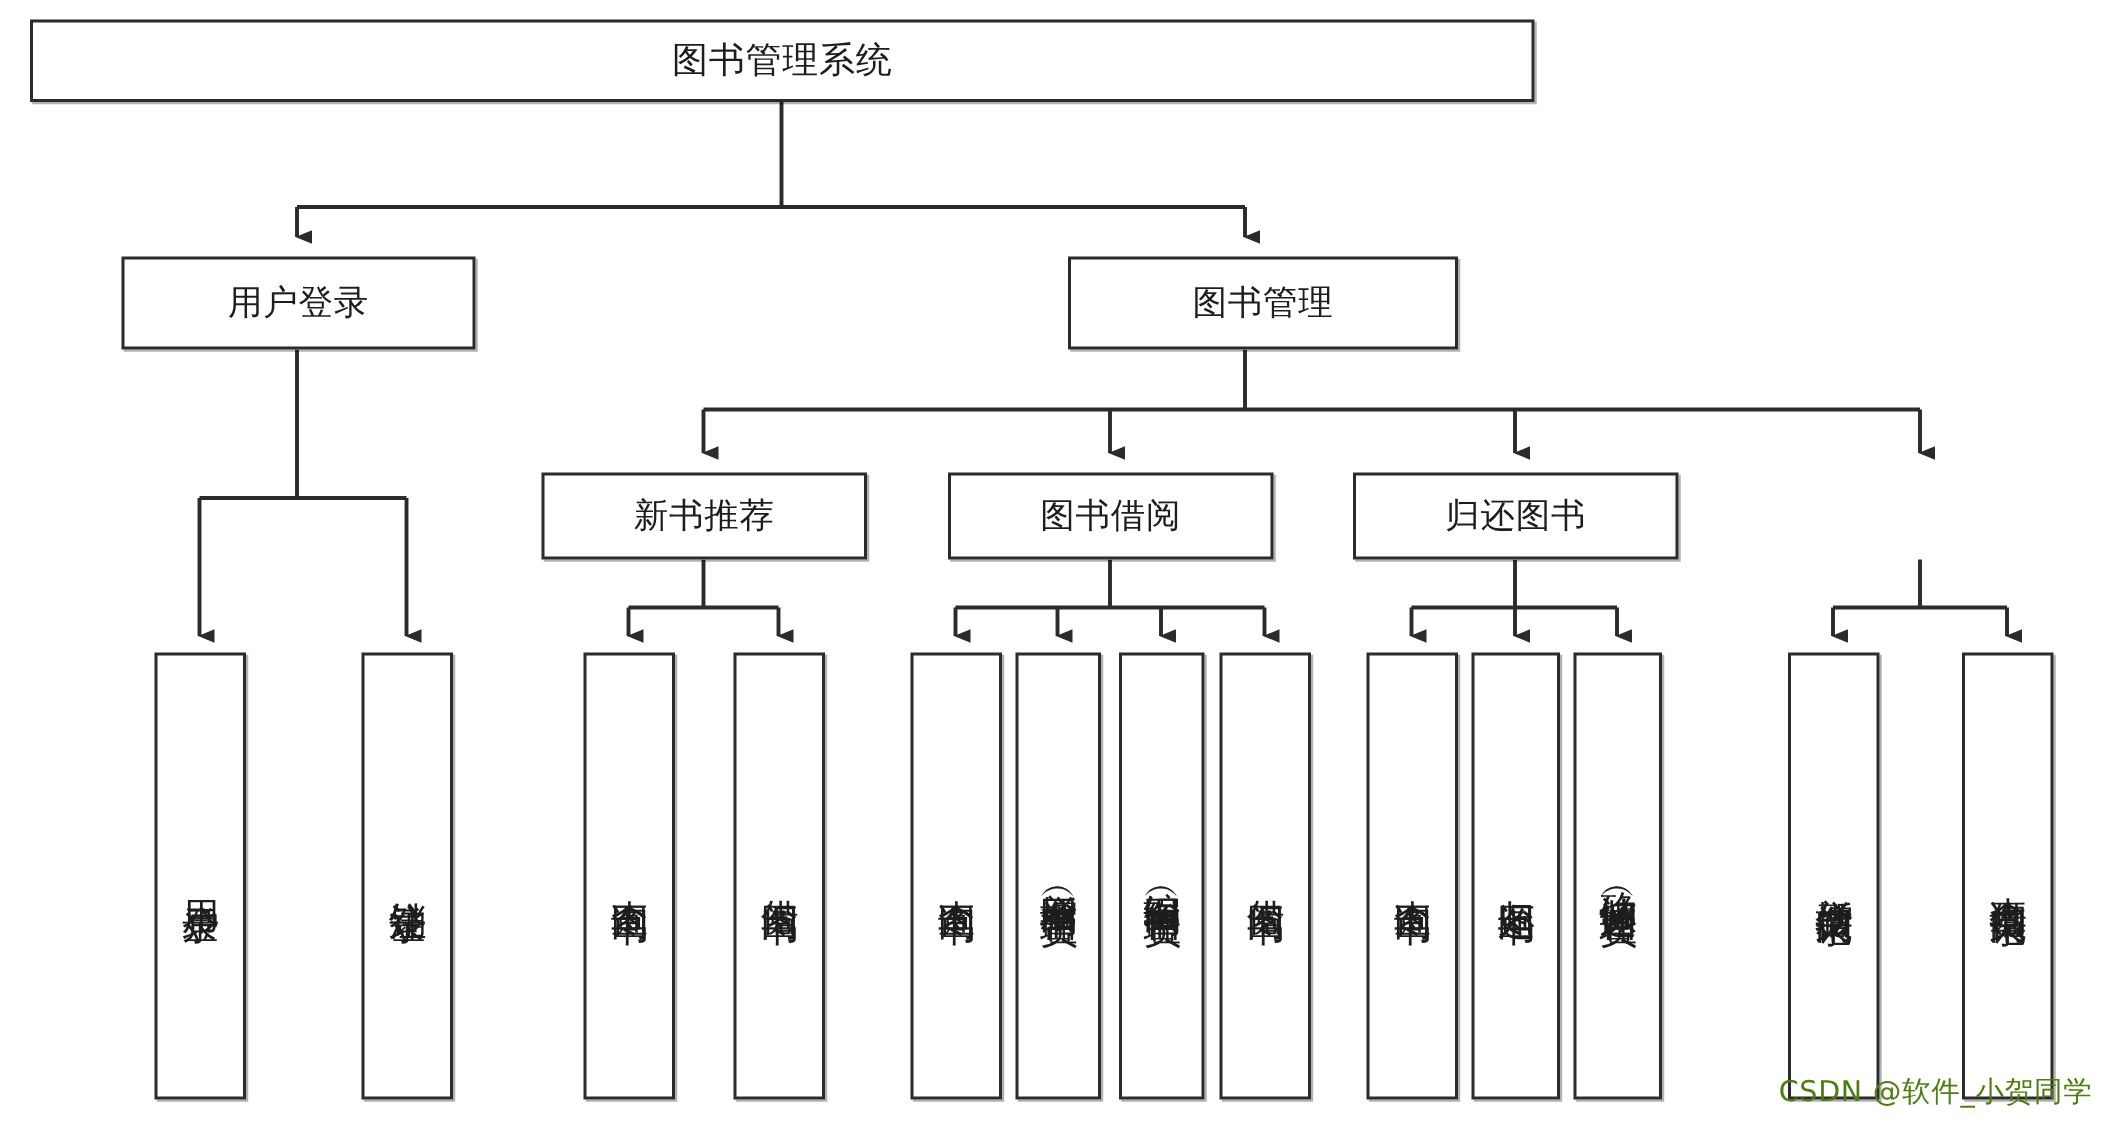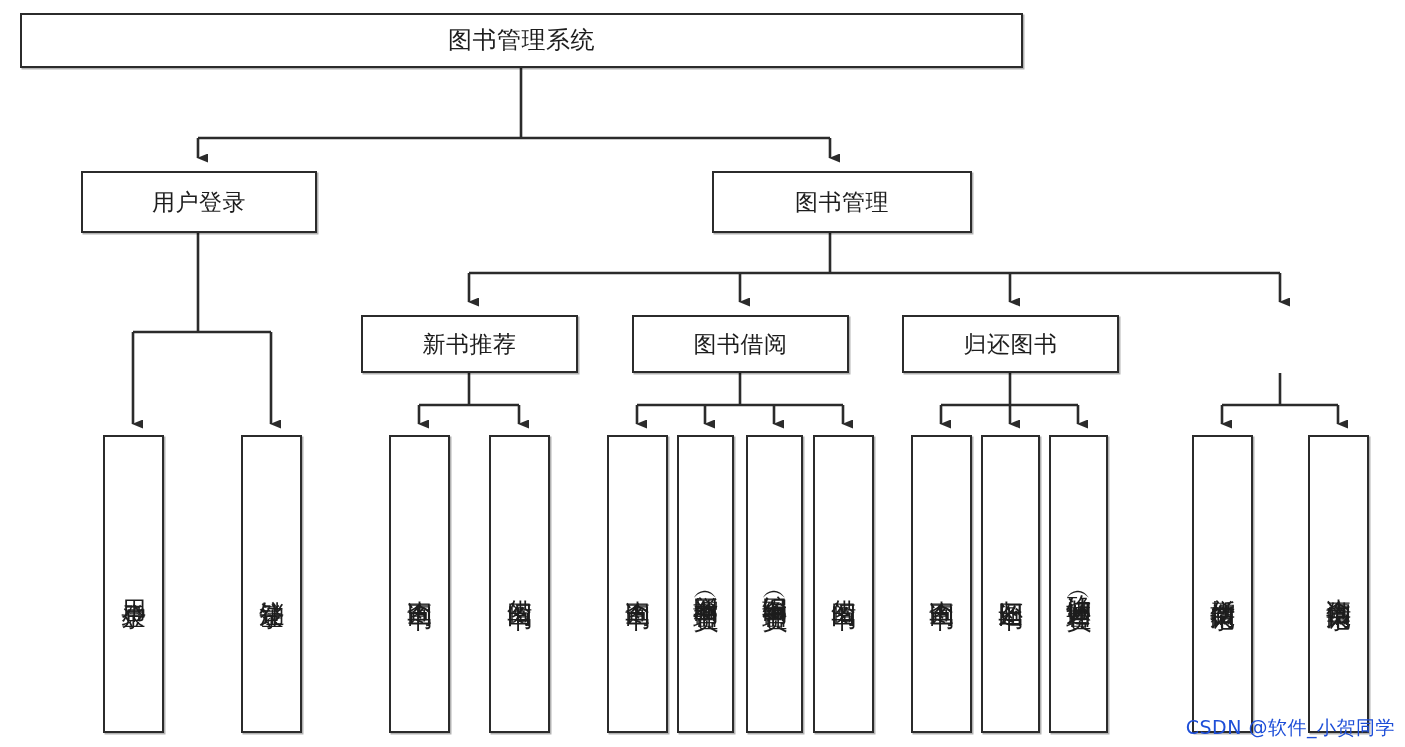--- a/index.html
+++ b/index.html
@@ -58,21 +58,21 @@
     text-orientation: upright;
     font-size: 25px;
     line-height: 1.18;
     letter-spacing: 2px;
   }
   .watermark {
     position: absolute;
     right: 10px;
     bottom: 6px;
     font-size: 19px;
-    color: #1d4ed8;
+    color: #4d7c0f;
     letter-spacing: 0.5px;
     white-space: nowrap;
   }
 </style>
 </head>
 <body>
 
 <div id="canvas">
 
   <svg class="wires" viewBox="0 0 1405 747" xmlns="http://www.w3.org/2000/svg">

